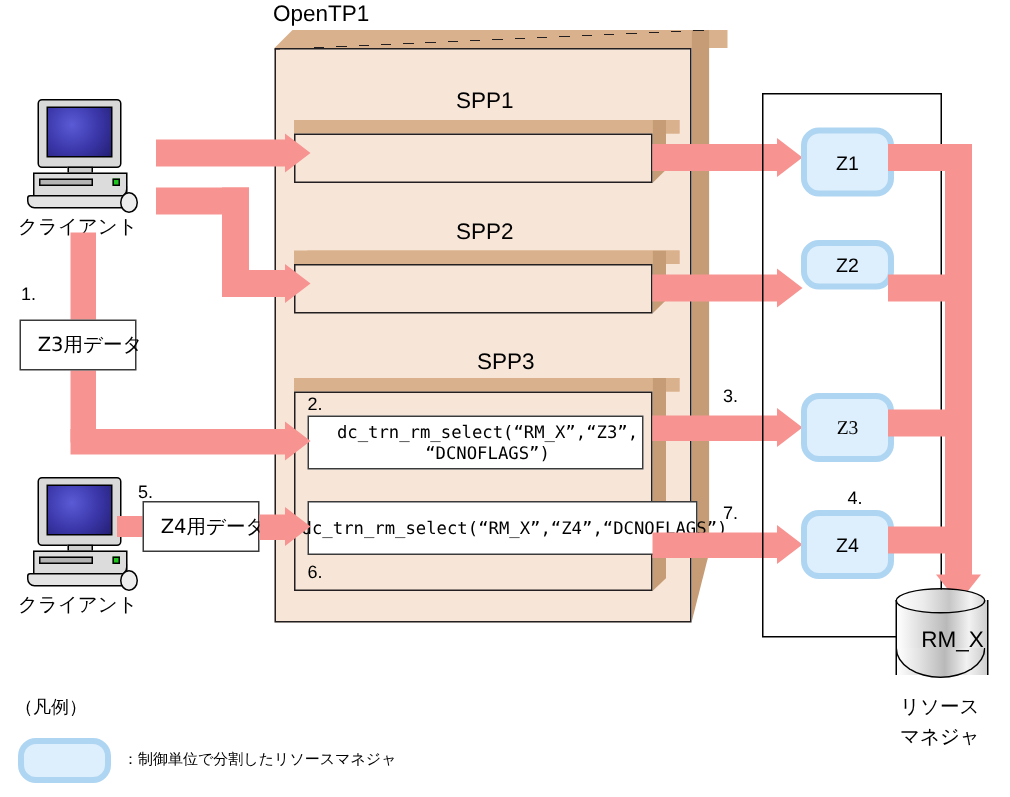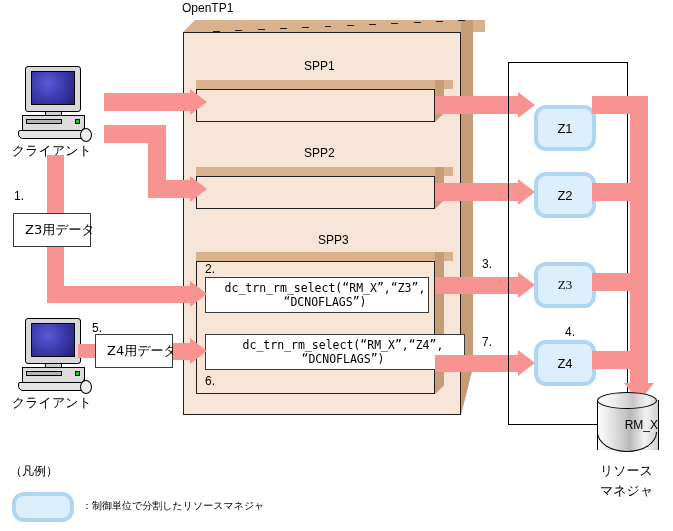--- a/index.html
+++ b/index.html
@@ -1,19 +1,19 @@
 <!DOCTYPE html>
 <html><head>
 <meta charset="utf-8">
 <style>
   html,body{margin:0;padding:0;background:#ffffff;}
   body{width:673px;height:531px;position:relative;overflow:hidden;
        font-family:"Liberation Sans","DejaVu Sans",sans-serif;color:#000;}
   .abs{position:absolute;}
-  .lbl{font-size:12px;line-height:1.1;white-space:nowrap;}
+  .lbl{font-size:15px;line-height:1.1;white-space:nowrap;}
   .jp{font-family:"DejaVu Sans","Liberation Sans",sans-serif;font-size:13px;white-space:nowrap;}
 
   
   .box3d-top{position:absolute;background:#d9b18c;}
   .box3d-side{position:absolute;background:#c69c77;}
   .box3d-face{position:absolute;background:#f7e6d8;border:1px solid #231f20;box-sizing:border-box;}
 
   
   .slab-face{position:absolute;background:#f7e6d8;border:1px solid #231f20;box-sizing:border-box;}
   .slab-top{position:absolute;background:#d9b18c;}
@@ -99,21 +99,21 @@
   <div class="slab-side" style="left:435px;top:252px;width:9px;height:142px;clip-path:polygon(0 0,100% 0,100% 94%,0 100%);"></div>
   <div class="slab-face" style="left:196px;top:261px;width:239px;height:133px;"></div>
 </div>
 
 <div class="abs lbl" style="left:205px;top:263px;font-size:12px;">2.</div>
 <div class="wbox" style="left:205px;top:277px;width:224px;height:36px;flex-direction:column;">
   <div class="code">dc_trn_rm_select(“RM_X”,“Z3”,</div>
   <div class="code">“DCNOFLAGS”)</div>
 </div>
 
-<div class="wbox" style="left:205px;top:334px;width:260px;height:36px;flex-direction:column;">
+<div class="wbox" style="left:205px;top:334px;width:260px;height:36px;">
   <div class="code">dc_trn_rm_select(“RM_X”,“Z4”,</div>
   <div class="code">“DCNOFLAGS”)</div>
 </div>
 <div class="abs lbl" style="left:205px;top:375px;font-size:12px;">6.</div>
 
 <div class="pc" style="left:18px;top:66px;">
   <div class="mon-out"></div>
     <div class="mon-in"></div>
     <div class="neck"></div>
   <div class="case"></div>
@@ -174,44 +174,44 @@
 
 <div class="pk" style="left:435px;top:355px;width:86px;height:17px;"></div>
 <div class="pkhead" style="left:518px;top:350px;"></div>
 
 <div class="abs lbl" style="left:482px;top:258px;font-size:12px;">3.</div>
 <div class="abs lbl" style="left:565px;top:326px;font-size:12px;">4.</div>
 <div class="abs lbl" style="left:482px;top:336px;font-size:12px;">7.</div>
 
 <div class="frame" style="left:508px;top:62px;width:120px;height:363px;"></div>
 
-<div class="zbox" style="left:534px;top:85px;width:62px;height:46px;margin-top:20px;">
+<div class="zbox" style="left:534px;top:85px;width:62px;height:46px;">
   <span>Z1</span>
 </div>
-<div class="zbox" style="left:534px;top:172px;width:62px;height:46px;">
+<div class="zbox" style="left:534px;top:160px;width:62px;height:33px;">
   <span>Z2</span>
 </div>
 <div class="zbox" style="left:534px;top:262px;width:62px;height:46px;font-family:Liberation Serif, serif;">
   <span>Z3</span>
 </div>
 <div class="zbox" style="left:534px;top:340px;width:62px;height:46px;">
   <span>Z4</span>
 </div>
 
 <div class="pk" style="left:592px;top:96px;width:56px;height:18px;"></div>
 <div class="pk" style="left:592px;top:183px;width:56px;height:18px;"></div>
 <div class="pk" style="left:592px;top:273px;width:56px;height:18px;"></div>
 <div class="pk" style="left:592px;top:351px;width:56px;height:18px;"></div>
 <div class="pk" style="left:630px;top:96px;width:18px;height:288px;"></div>
 <div class="pkhead-down" style="left:624px;top:383px;"></div>
 
 <div>
   <div class="cyl-body" style="left:597px;top:400px;width:60px;height:50px;"></div>
   <div class="cyl-bot" style="left:597px;top:432px;width:60px;height:20px;box-sizing:border-box;"></div>
   <div class="cyl-cap" style="left:597px;top:392px;width:60px;height:17px;box-sizing:border-box;"></div>
-  <div class="abs lbl" style="left:597px;top:419px;width:61px;text-align:right;">RM_X</div>
+  <div class="abs lbl" style="left:597px;top:419px;width:76px;text-align:center;">RM_X</div>
 </div>
 <div class="abs jp" style="left:600px;top:462px;">リソース</div>
 <div class="abs jp" style="left:600px;top:482px;">マネジャ</div>
 
 <div class="abs jp" style="left:10px;top:463px;font-size:12px;">（凡例）</div>
 <div class="legend-chip" style="left:12px;top:492px;width:62px;height:30px;"></div>
 <div class="abs jp" style="left:82px;top:499px;font-size:10px;">：制御単位で分割したリソースマネジャ</div>
 
 </body></html>

